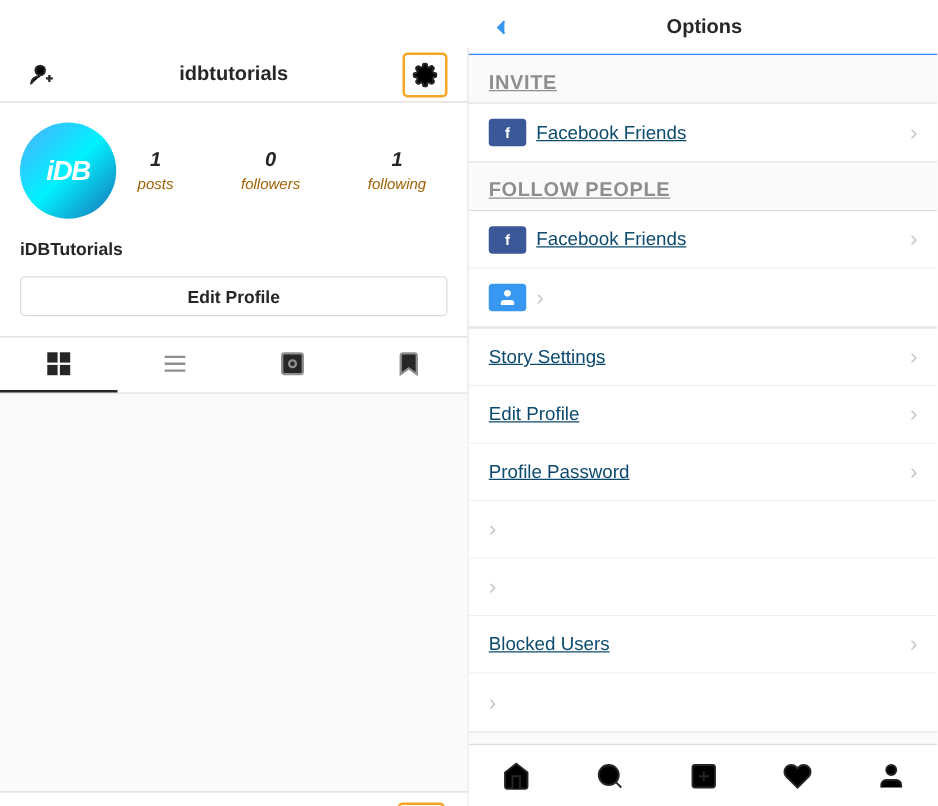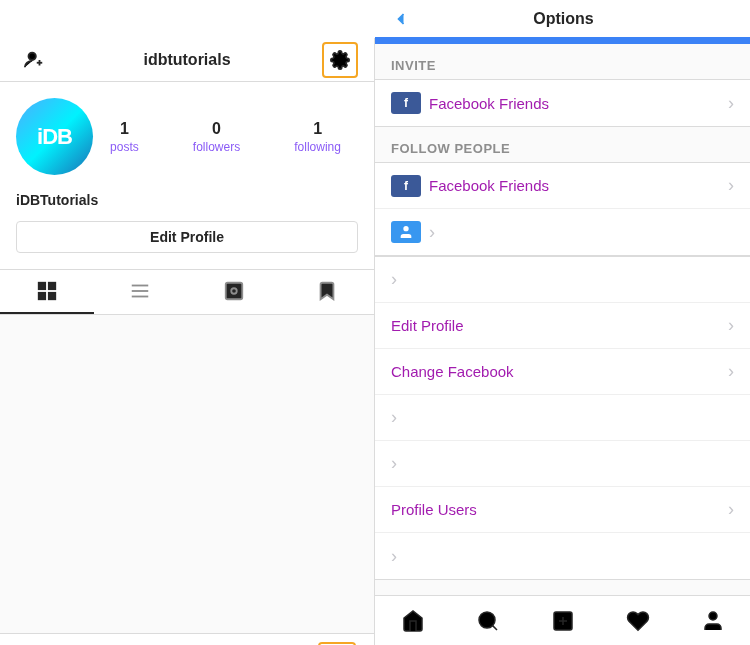--- a/index.html
+++ b/index.html
@@ -58,20 +58,21 @@
       display: flex;
       align-items: center;
       justify-content: center;
     }
 
     .profile-section {
       padding: 16px;
       display: flex;
       align-items: center;
       gap: 0;
+      font-style: italic;
     }
 
     .avatar-circle {
       width: 77px;
       height: 77px;
       border-radius: 50%;
       background: linear-gradient(135deg, #4facfe 0%, #00f2fe 50%, #1a6fb5 100%);
       display: flex;
       align-items: center;
       justify-content: center;
@@ -100,21 +101,21 @@
     }
 
     .stat-number {
       font-size: 16px;
       font-weight: 600;
       color: #262626;
     }
 
     .stat-label {
       font-size: 12px;
-      color: #8b5cf6;
+      color: #a16207;
     }
 
     .username-section {
       padding: 0 16px 12px 16px;
     }
 
     .username-text {
       font-size: 14px;
       font-weight: 600;
       color: #262626;
@@ -197,21 +198,21 @@
       display: flex;
       flex-direction: column;
       background: #fff;
     }
 
     .right-header {
       display: flex;
       align-items: center;
       padding: 0 16px;
       height: 44px;
-      border-bottom: 7px solid #3b82f6;
+      border-bottom: 1px solid #3b82f6;
     }
 
     .back-btn {
       display: flex;
       align-items: center;
       cursor: pointer;
       color: #3897f0;
       margin-right: 12px;
     }
 
@@ -225,25 +226,26 @@
     }
 
     .options-list {
       flex: 1;
       overflow-y: auto;
       background: #fafafa;
     }
 
     .section-label {
       padding: 14px 16px 6px 16px;
-      font-size: 13px;
+      font-size: 16px;
       font-weight: 600;
       color: #8e8e8e;
       letter-spacing: 0.5px;
       background: #fafafa;
+      text-decoration: underline;
     }
 
     .options-group {
       background: #fff;
       border-top: 1px solid #dbdbdb;
       border-bottom: 1px solid #dbdbdb;
       margin-bottom: 0;
     }
 
     .option-row {
@@ -282,21 +284,22 @@
     .contacts-icon {
       background: #3897f0;
       color: white;
       font-size: 11px;
       border-radius: 3px;
     }
 
     .option-label {
       flex: 1;
       font-size: 15px;
-      color: #a21caf;
+      color: #0c4a6e;
+      text-decoration: underline;
     }
 
     .chevron-right {
       color: #c7c7cc;
       font-size: 18px;
     }
 
     .right-bottom-nav {
       display: flex;
       border-top: 1px solid #dbdbdb;
@@ -466,38 +469,39 @@
             <path d="M20 21v-2a4 4 0 0 0-4-4H8a4 4 0 0 0-4 4v2"></path>
               <circle cx="12" cy="7" r="4"></circle>
           </svg>
         </div>
         <span class="chevron-right">›</span>
       </div>
     </div>
 
     <div class="options-group">
       <div class="option-row">
+        <span class="option-label">Story Settings</span>
         <span class="chevron-right">›</span>
       </div>
       <div class="option-row">
         <span class="option-label">Edit Profile</span>
         <span class="chevron-right">›</span>
       </div>
       <div class="option-row">
-        <span class="option-label">Change Facebook</span>
-        <span class="chevron-right">›</span>
-      </div>
-      <div class="option-row">
-        <span class="chevron-right">›</span>
-      </div>
-      <div class="option-row">
-        <span class="chevron-right">›</span>
-      </div>
-      <div class="option-row">
-        <span class="option-label">Profile Users</span>
+        <span class="option-label">Profile Password</span>
+        <span class="chevron-right">›</span>
+      </div>
+      <div class="option-row">
+        <span class="chevron-right">›</span>
+      </div>
+      <div class="option-row">
+        <span class="chevron-right">›</span>
+      </div>
+      <div class="option-row">
+        <span class="option-label">Blocked Users</span>
         <span class="chevron-right">›</span>
       </div>
       <div class="option-row">
         <span class="chevron-right">›</span>
       </div>
     </div>
 
   </div>
 
   <div class="right-bottom-nav">

